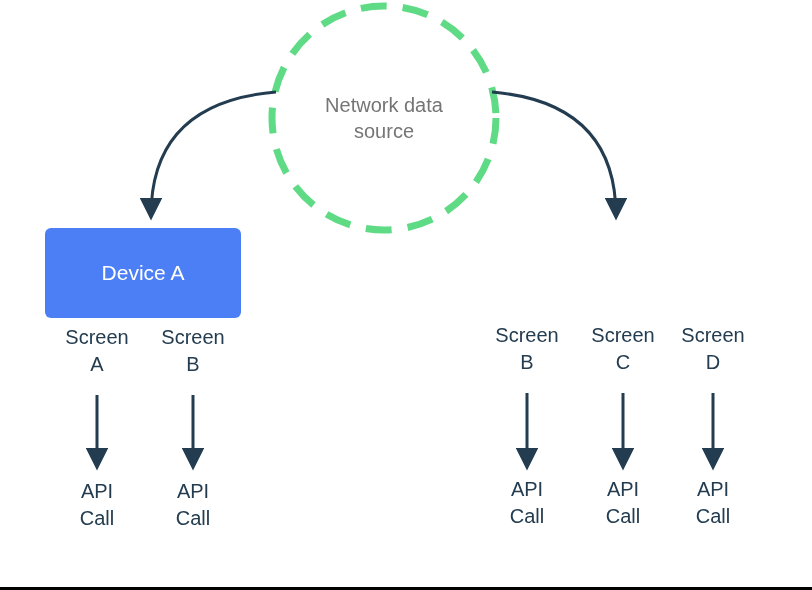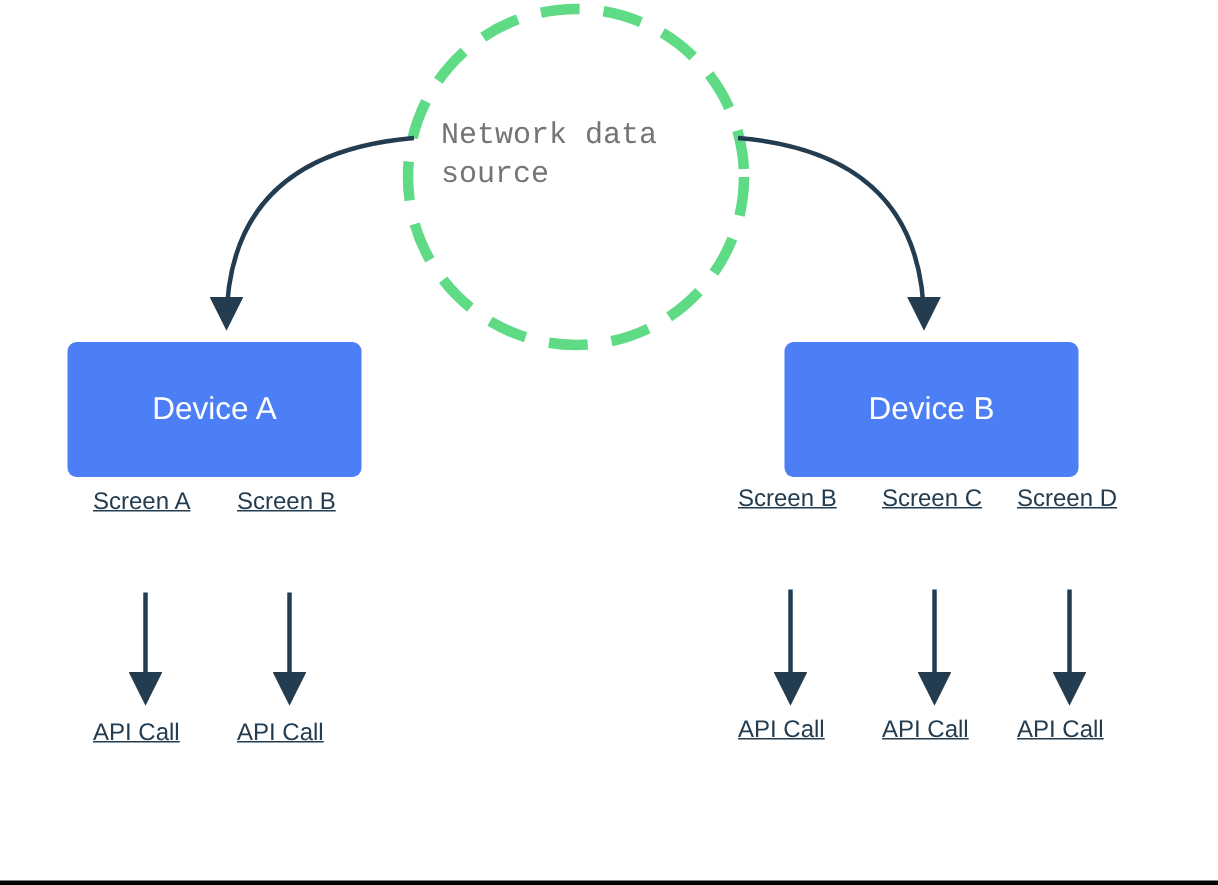--- a/index.html
+++ b/index.html
@@ -31,50 +31,49 @@
     fill: none;
     stroke: var(--arrow-color, #233C50);
     stroke-width: 3;
   }
   .arrowhead {
     fill: var(--arrow-color, #233C50);
   }
   .source-label {
     position: absolute;
     left: 294px;
-    top: 78px;
+    top: 92px;
     width: 180px;
-    text-align: left;
+    text-align: center;
     color: var(--source-text, #757575);
     font-size: 20px;
     line-height: 1.3;
-    font-family: Liberation Mono, monospace;
   }
   .device {
     position: absolute;
     width: 196px;
     height: 90px;
     background: var(--device-fill, #4C7FF5);
     border-radius: 6px;
     color: var(--device-text, #ffffff);
     font-size: 21px;
     font-weight: 500;
     display: flex;
     align-items: center;
     justify-content: center;
   }
   .device-a { left: 45px; top: 228px; }
   .device-b { left: 523px; top: 228px; }
   .screen-label, .api-label {
     position: absolute;
     width: 70px;
+    text-align: center;
     color: var(--label-text, #233C50);
-    font-size: 16px;
+    font-size: 20px;
     line-height: 1.35;
-    text-decoration: underline;
   }
 </style>
 </head>
 <body>
 
 <div class="canvas">
 
   <svg class="layer" width="812" height="590" viewBox="0 0 812 590">
     <defs>
       <marker id="arrow" viewBox="0 0 10 10" refX="8" refY="5" markerWidth="7.5" markerHeight="7.5" orient="auto-start-reverse">
@@ -93,23 +92,20 @@
     <path class="connector" d="M527,393 L527,466" marker-end="url(#arrow)"></path>
     <path class="connector" d="M623,393 L623,466" marker-end="url(#arrow)"></path>
     <path class="connector" d="M713,393 L713,466" marker-end="url(#arrow)"></path>
   </svg>
 
   <div class="source-label">Network data source</div>
 
   <div class="device device-a">
     <span>Device A</span>
   </div>
-  <div class="device device-b">
-    <span>Device B</span>
-  </div>
 
   <div class="screen-label" style="left:62px; top:324px">Screen A</div>
   <div class="screen-label" style="left:158px; top:324px">Screen B</div>
 
   <div class="screen-label" style="left:492px; top:322px">Screen B</div>
   <div class="screen-label" style="left:678px; top:322px">Screen D</div>
   <div class="screen-label" style="left:588px; top:322px">Screen C</div>
 
   <div class="api-label" style="left:62px; top:478px">API Call</div>
   <div class="api-label" style="left:158px; top:478px">API Call</div>

